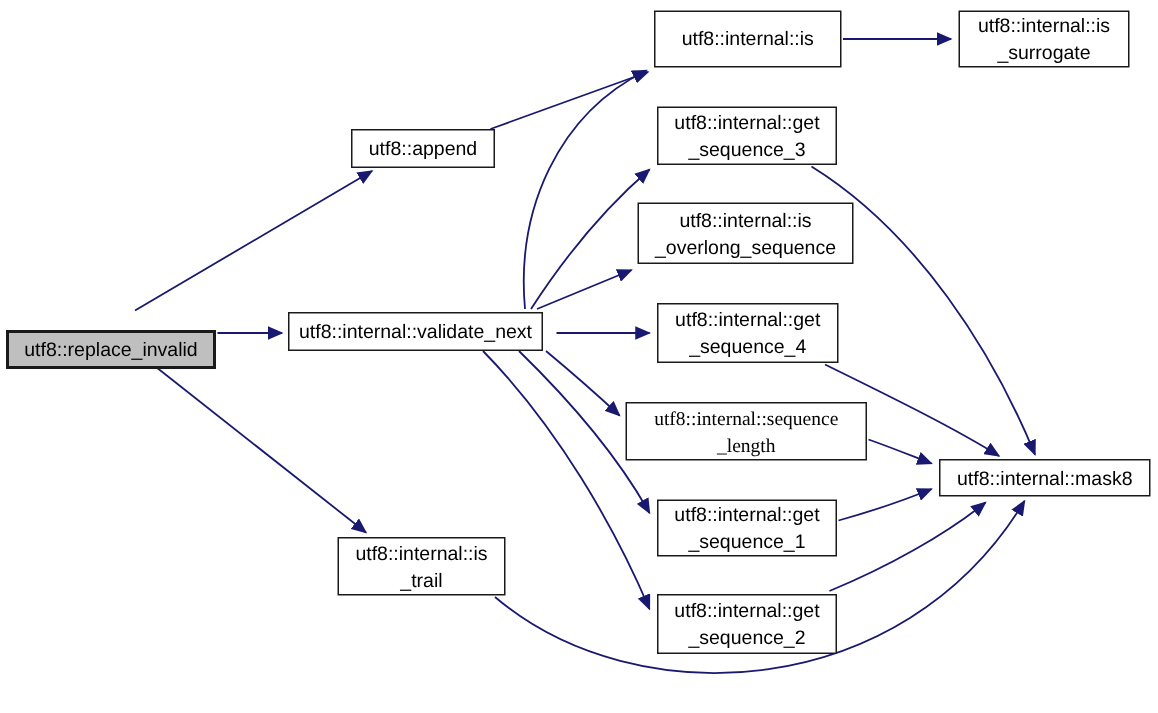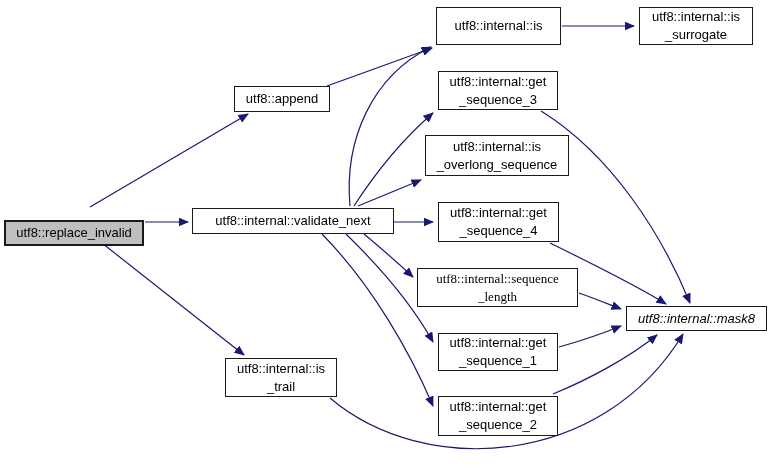--- a/index.html
+++ b/index.html
@@ -82,21 +82,21 @@
         <path class="edge" d="M330,398 C424,478 602,468 683,334"></path>
       </g>
   </svg>
   <div id="node-layer">
       <div class="node root" style="left: 4px; top: 209px; width: 140px; height: 26px;">
         <div class="node-line">utf8::replace_invalid</div>
       </div>
       <div class="node" style="left: 234px; top: 86px; width: 96px; height: 26px;">
         <div class="node-line">utf8::append</div>
       </div>
-      <div class="node" style="left: 192px; top: 208px; width: 202px; height: 26px;">
+      <div class="node" style="left: 192px; top: 208px; width: 170px; height: 26px;">
         <div class="node-line">utf8::internal::validate_next</div>
       </div>
       <div class="node" style="left: 436px; top: 7px; width: 125px; height: 38px;">
         <div class="node-line">utf8::internal::is</div>
       </div>
       <div class="node" style="left: 639px; top: 7px; width: 114px; height: 38px;">
         <div class="node-line">utf8::internal::is</div>
         <div class="node-line">_surrogate</div>
       </div>
       <div class="node" style="left: 438px; top: 71px; width: 120px; height: 39px;">
@@ -108,21 +108,21 @@
         <div class="node-line">_overlong_sequence</div>
       </div>
       <div class="node" style="left: 438px; top: 202px; width: 121px; height: 40px;">
         <div class="node-line">utf8::internal::get</div>
         <div class="node-line">_sequence_4</div>
       </div>
       <div class="node" style="left: 417px; top: 268px; width: 161px; height: 39px; font-family: Liberation Serif, serif;">
         <div class="node-line">utf8::internal::sequence</div>
         <div class="node-line">_length</div>
       </div>
-      <div class="node" style="left: 626px; top: 306px; width: 141px; height: 25px; font-style: italic;">
+      <div class="node" style="left: 626px; top: 306px; width: 141px; height: 25px;">
         <div class="node-line">utf8::internal::mask8</div>
       </div>
       <div class="node" style="left: 438px; top: 333px; width: 120px; height: 38px;">
         <div class="node-line">utf8::internal::get</div>
         <div class="node-line">_sequence_1</div>
       </div>
       <div class="node" style="left: 438px; top: 396px; width: 120px; height: 40px;">
         <div class="node-line">utf8::internal::get</div>
         <div class="node-line">_sequence_2</div>
       </div>

